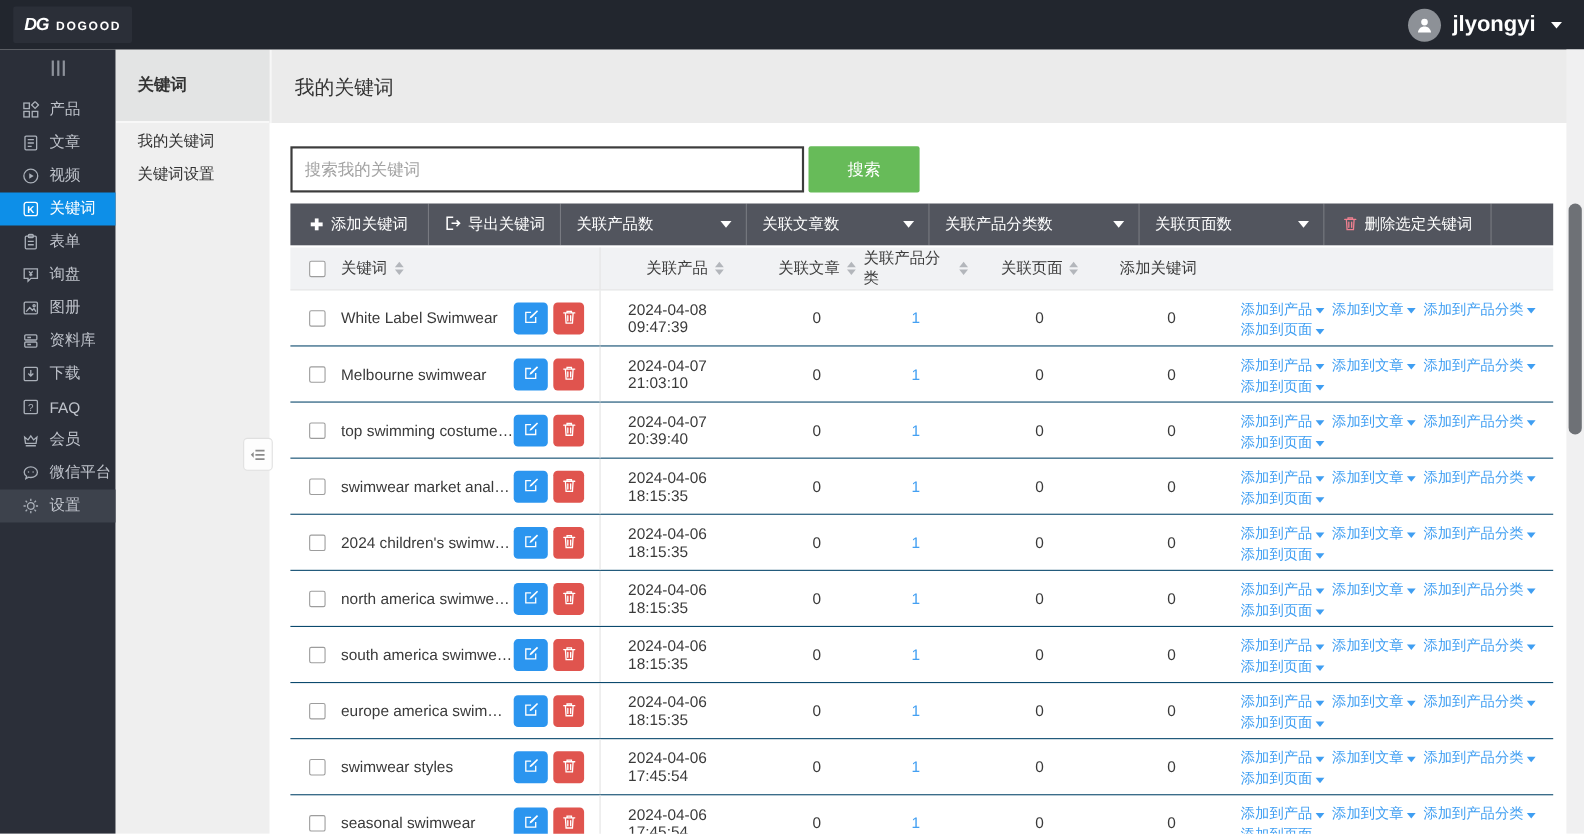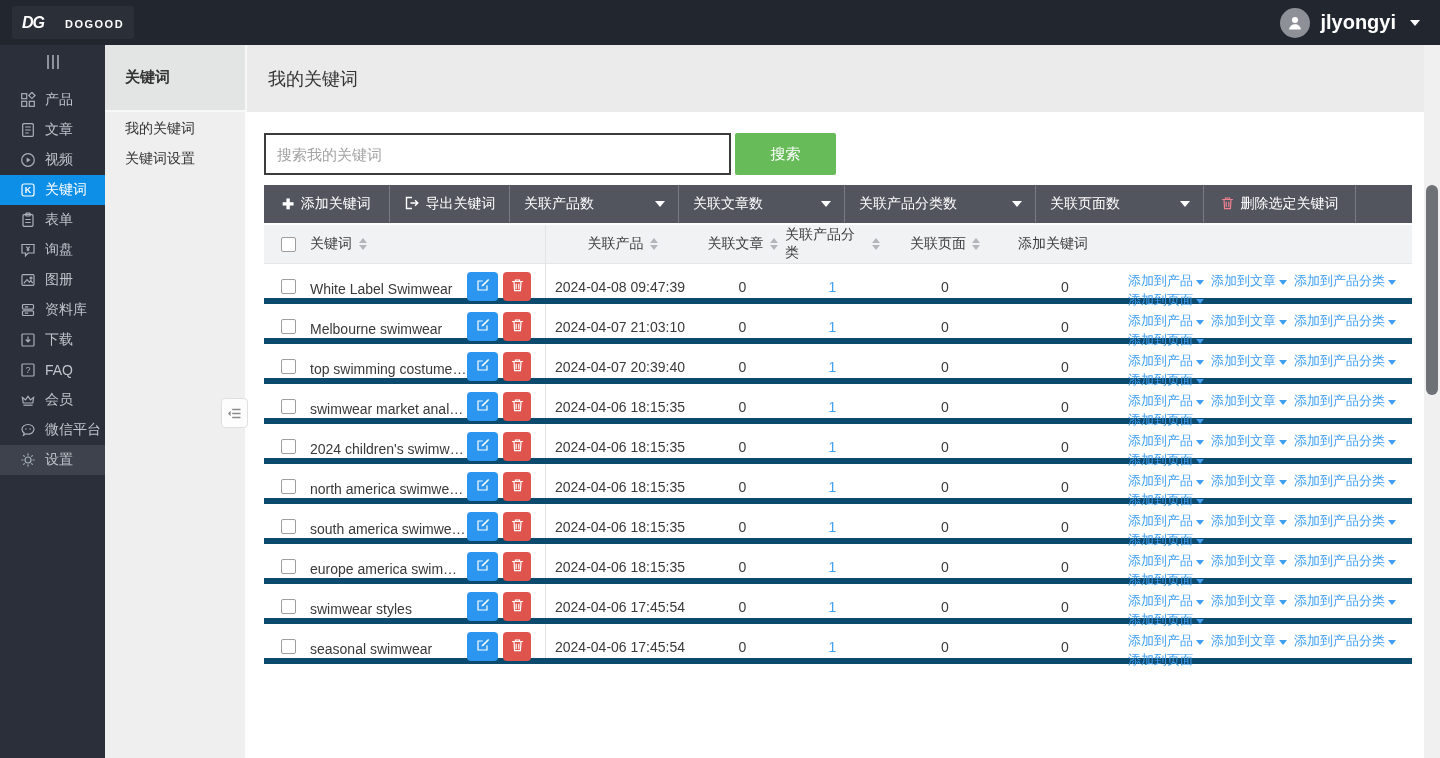--- a/index.html
+++ b/index.html
@@ -3,21 +3,21 @@
 <meta charset="utf-8">
 <style>
   * { margin:0; padding:0; box-sizing:border-box; }
   html,body { width:1440px; height:758px; overflow:hidden; }
   body { font-family:"Liberation Sans", sans-serif; background:#fff; position:relative; }
 
   
   .topbar{position:absolute;top:0;left:0;width:1440px;height:45px;background:#22262e;display:flex;align-items:center;justify-content:space-between;z-index:20;}
   .logo{display:flex;align-items:center;margin-left:12px;height:33px;padding:0 10px;background:#2b2f38;border-radius:2px;cursor:pointer;}
   .logo-dg{color:#fff;font-weight:bold;font-style:italic;font-size:16px;letter-spacing:-1px;}
-  .logo-txt{color:#fff;font-size:11px;font-weight:bold;letter-spacing:1.5px;margin-left:21px;margin-top:2px;}
+  .logo-txt{color:#fff;font-size:11px;font-weight:bold;letter-spacing:1.5px;margin-left:7px;margin-top:2px;}
   .user{display:flex;align-items:center;gap:10px;margin-right:20px;cursor:pointer;}
   .avatar{width:30px;height:30px;border-radius:50%;background:#8d9197;display:flex;align-items:center;justify-content:center;overflow:hidden;}
   .uname{color:#fff;font-size:20px;font-weight:bold;}
   .ucaret{width:0;height:0;border-left:5px solid transparent;border-right:5px solid transparent;border-top:6px solid #fff;margin-left:4px;}
 
   
   .sidebar{position:absolute;top:45px;left:0;width:105px;bottom:0;background:#2b2f39;z-index:15;}
   .side-collapse{height:26px;display:flex;align-items:center;justify-content:center;gap:3px;margin-top:4px;cursor:pointer;}
   .side-collapse span{display:block;width:2px;height:14px;background:#8d929b;}
   .side-menu{margin-top:10px;}
@@ -67,26 +67,26 @@
   .c-time-h{padding-left:10px;}
   .c-num-h{justify-content:center;}
   .c-links-h{padding-left:8px;}
   .sorter{display:inline-flex;flex-direction:column;gap:2px;margin-left:6px;cursor:pointer;}
   .sorter i{display:block;width:0;height:0;border-left:4px solid transparent;border-right:4px solid transparent;}
   .sorter .up{border-bottom:5px solid #b3b6bb;}
   .sorter .dn{border-top:5px solid #b3b6bb;}
   .sorter.active .up{border-bottom-color:#4f94d8;}
   .sorter.active .dn{border-top-color:#4f94d8;}
 
-  .t-row{height:40px;border-bottom:6px solid #0c4a6e;font-size:14px;color:#3a3a3a;}
+  .t-row{height:51px;border-bottom:1px solid #0c4a6e;font-size:14px;color:#3a3a3a;}
   .c-kw{padding-left:10px;overflow:hidden;white-space:nowrap;text-overflow:ellipsis;display:block;line-height:51px;}
   .c-btns{gap:5px;}
   .btn-edit{width:31px;height:29px;background:#2b95ef;border:none;border-radius:4px;display:flex;align-items:center;justify-content:center;cursor:pointer;}
   .btn-del{width:28px;height:29px;background:#e0544e;border:none;border-radius:4px;display:flex;align-items:center;justify-content:center;cursor:pointer;}
-  .c-time{padding-left:10px;}
+  .c-time{padding-left:26px;}
   .c-num{justify-content:center;}
   .c-num.link{color:#44a0f2;cursor:pointer;}
   .c-links{display:block;font-size:13px;color:#3f9ef2;padding:7px 4px 0 8px;line-height:19px;}
   .lrow{white-space:nowrap;}
   .rlink{color:#3f9ef2;text-decoration:none;margin-right:7px;cursor:pointer;white-space:nowrap;}
   .lcaret{display:inline-block;width:0;height:0;border-left:4px solid transparent;border-right:4px solid transparent;border-top:5px solid #3f9ef2;margin-left:3px;}
 
   
   .scrollbar{position:absolute;top:45px;right:0;width:16px;bottom:0;background:#f0f0f1;z-index:30;}
   .scroll-thumb{position:absolute;top:140px;left:2px;right:2px;height:210px;background:#6e7176;border-radius:7px;cursor:pointer;}

